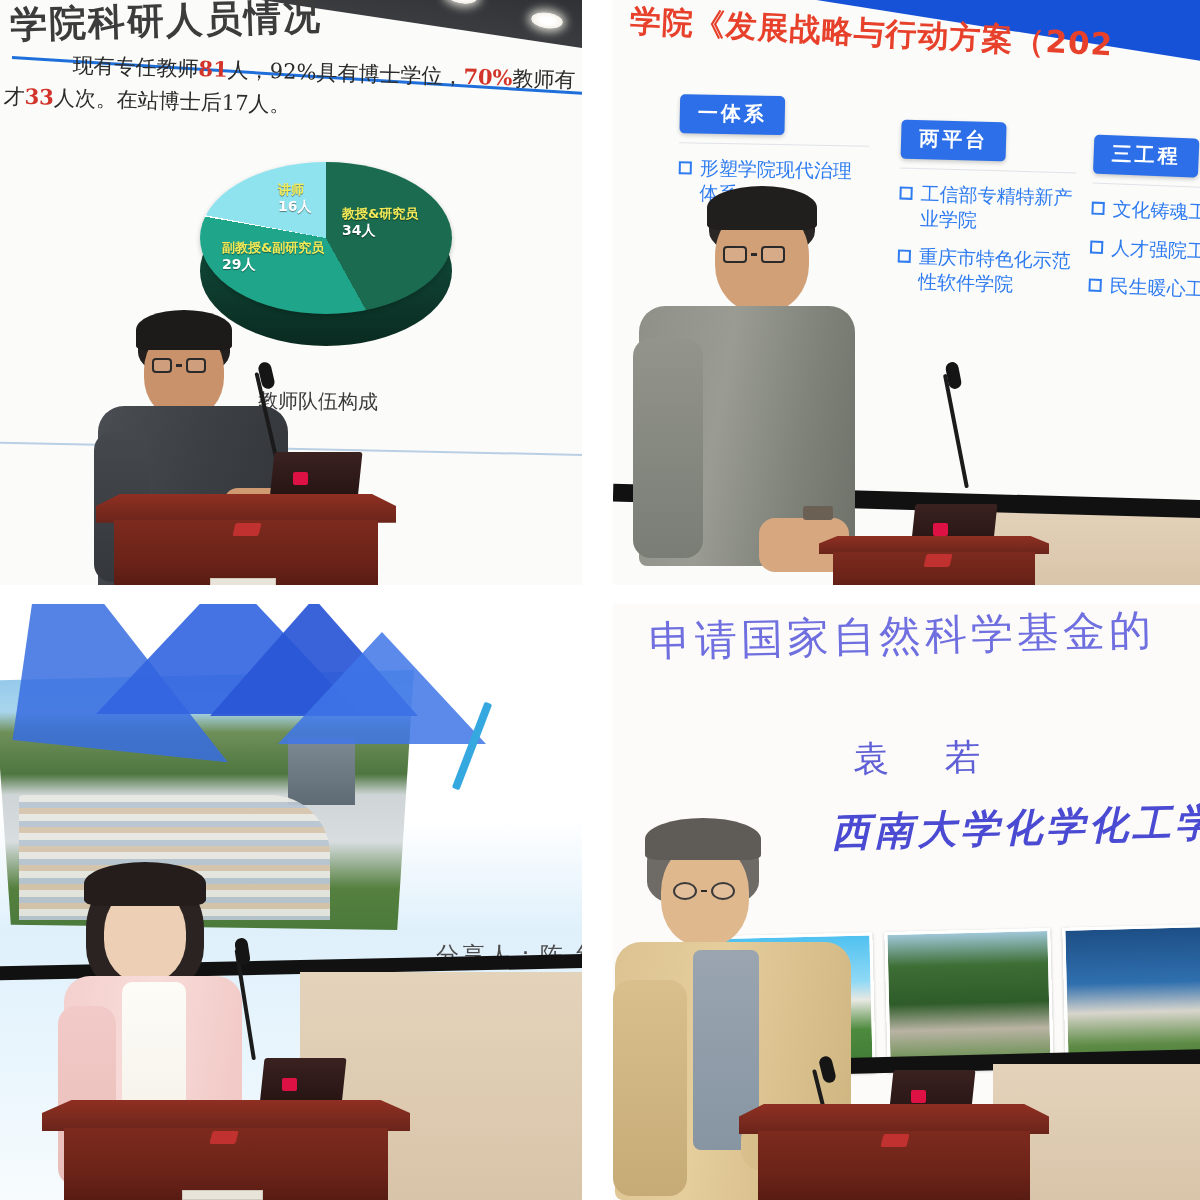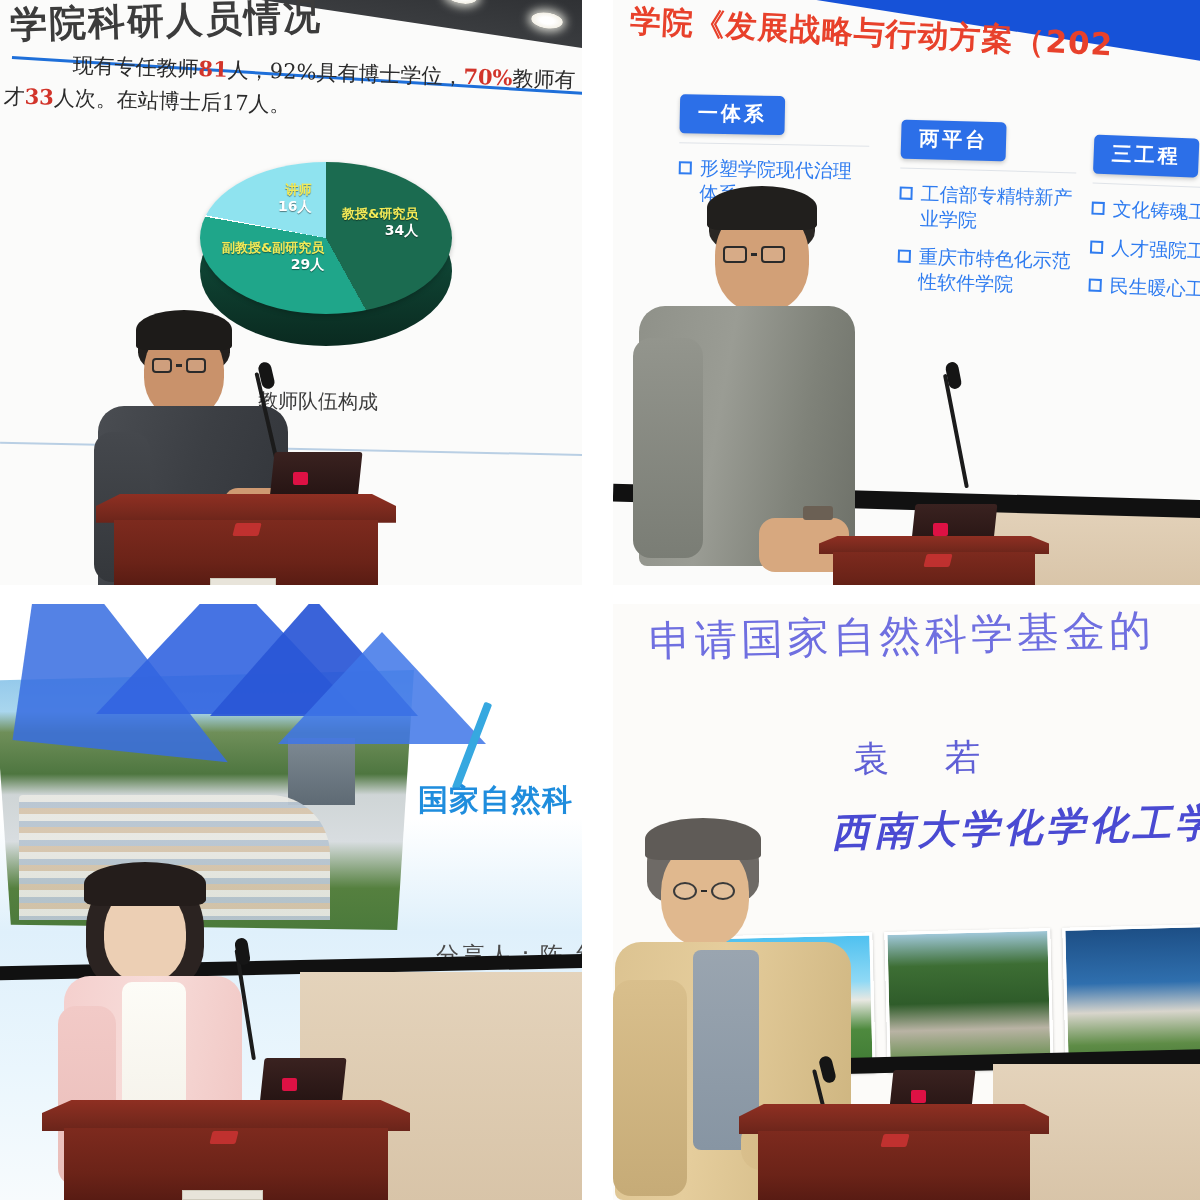--- a/index.html
+++ b/index.html
@@ -50,21 +50,21 @@
     background:linear-gradient(180deg,#145c46 0%,#0e3f30 55%,#0a2a20 100%); }
   .pie-top{ position:absolute; left:0; top:0; width:252px; height:152px; border-radius:50%;
     background:
       conic-gradient(from 0deg,
         #1b6b50 0deg 151deg,
         #23a086 151deg 151.8deg,
         #1fa68a 151.8deg 280deg,
         #ffffff 280deg 280.7deg,
         #8fe3ef 280.7deg 360deg);
     box-shadow:0 2px 5px rgba(0,0,0,.22); }
-  .pie-lbl{ position:absolute; text-align:right; line-height:1.25;
+  .pie-lbl{ position:absolute; text-align:left; line-height:1.25;
             font-family:"DejaVu Sans", sans-serif; white-space:nowrap; }
   .pie-lbl .nm{ display:block; font-size:13px; font-weight:700; color:#f4eb57;
                 text-shadow:0 1px 1px rgba(0,0,0,.45); }
   .pie-lbl .vl{ display:block; font-size:14px; font-weight:700; color:#ffffff;
                 text-shadow:0 1px 1px rgba(0,0,0,.45); }
   .pie-lbl.p1{ left:142px; top:44px; }
   .pie-lbl.p2{ left:22px;  top:78px; }
   .pie-lbl.p3{ left:78px;  top:20px; }
   .pie-caption{ position:absolute; left:258px; top:388px; font-size:20px; color:#3a3a3a;
     font-family:"DejaVu Sans", sans-serif; transform:rotate(0.6deg); white-space:nowrap;}
@@ -359,21 +359,20 @@
       <div class="tower"></div>
       <div class="bldg"></div>
     </div>
 
     <div class="tri t1"></div>
     <div class="tri t2"></div>
     <div class="tri t3"></div>
     <div class="tri t4"></div>
     <div class="bl-slash"></div>
 
-    <div class="bl-head">国家自然科</div>
     <div class="bl-presenter">分享人：陈 红</div>
 
     <div class="blackband" style="left:-10px; top:356px; width:620px; height:14px; transform:rotate(-1.2deg);"></div>
     <div class="woodwall" style="left:300px; top:368px; width:300px; height:230px;"></div>
 
     <div class="person" style="left:56px; top:262px; width:200px; height:340px;">
       <div class="hair" style="left:30px; top:0; width:118px; height:126px; background:#2b2321; border-radius:50% 50% 36% 36%;"></div>
       <div class="head" style="left:48px; top:20px; width:82px; height:96px; background:#eccfb4;"></div>
       <div class="hair" style="left:28px; top:-4px; width:122px; height:44px; background:#241d1b; border-radius:50% 50% 14% 14%;"></div>
       <div class="torso" style="left:8px; top:110px; width:178px; height:226px;

